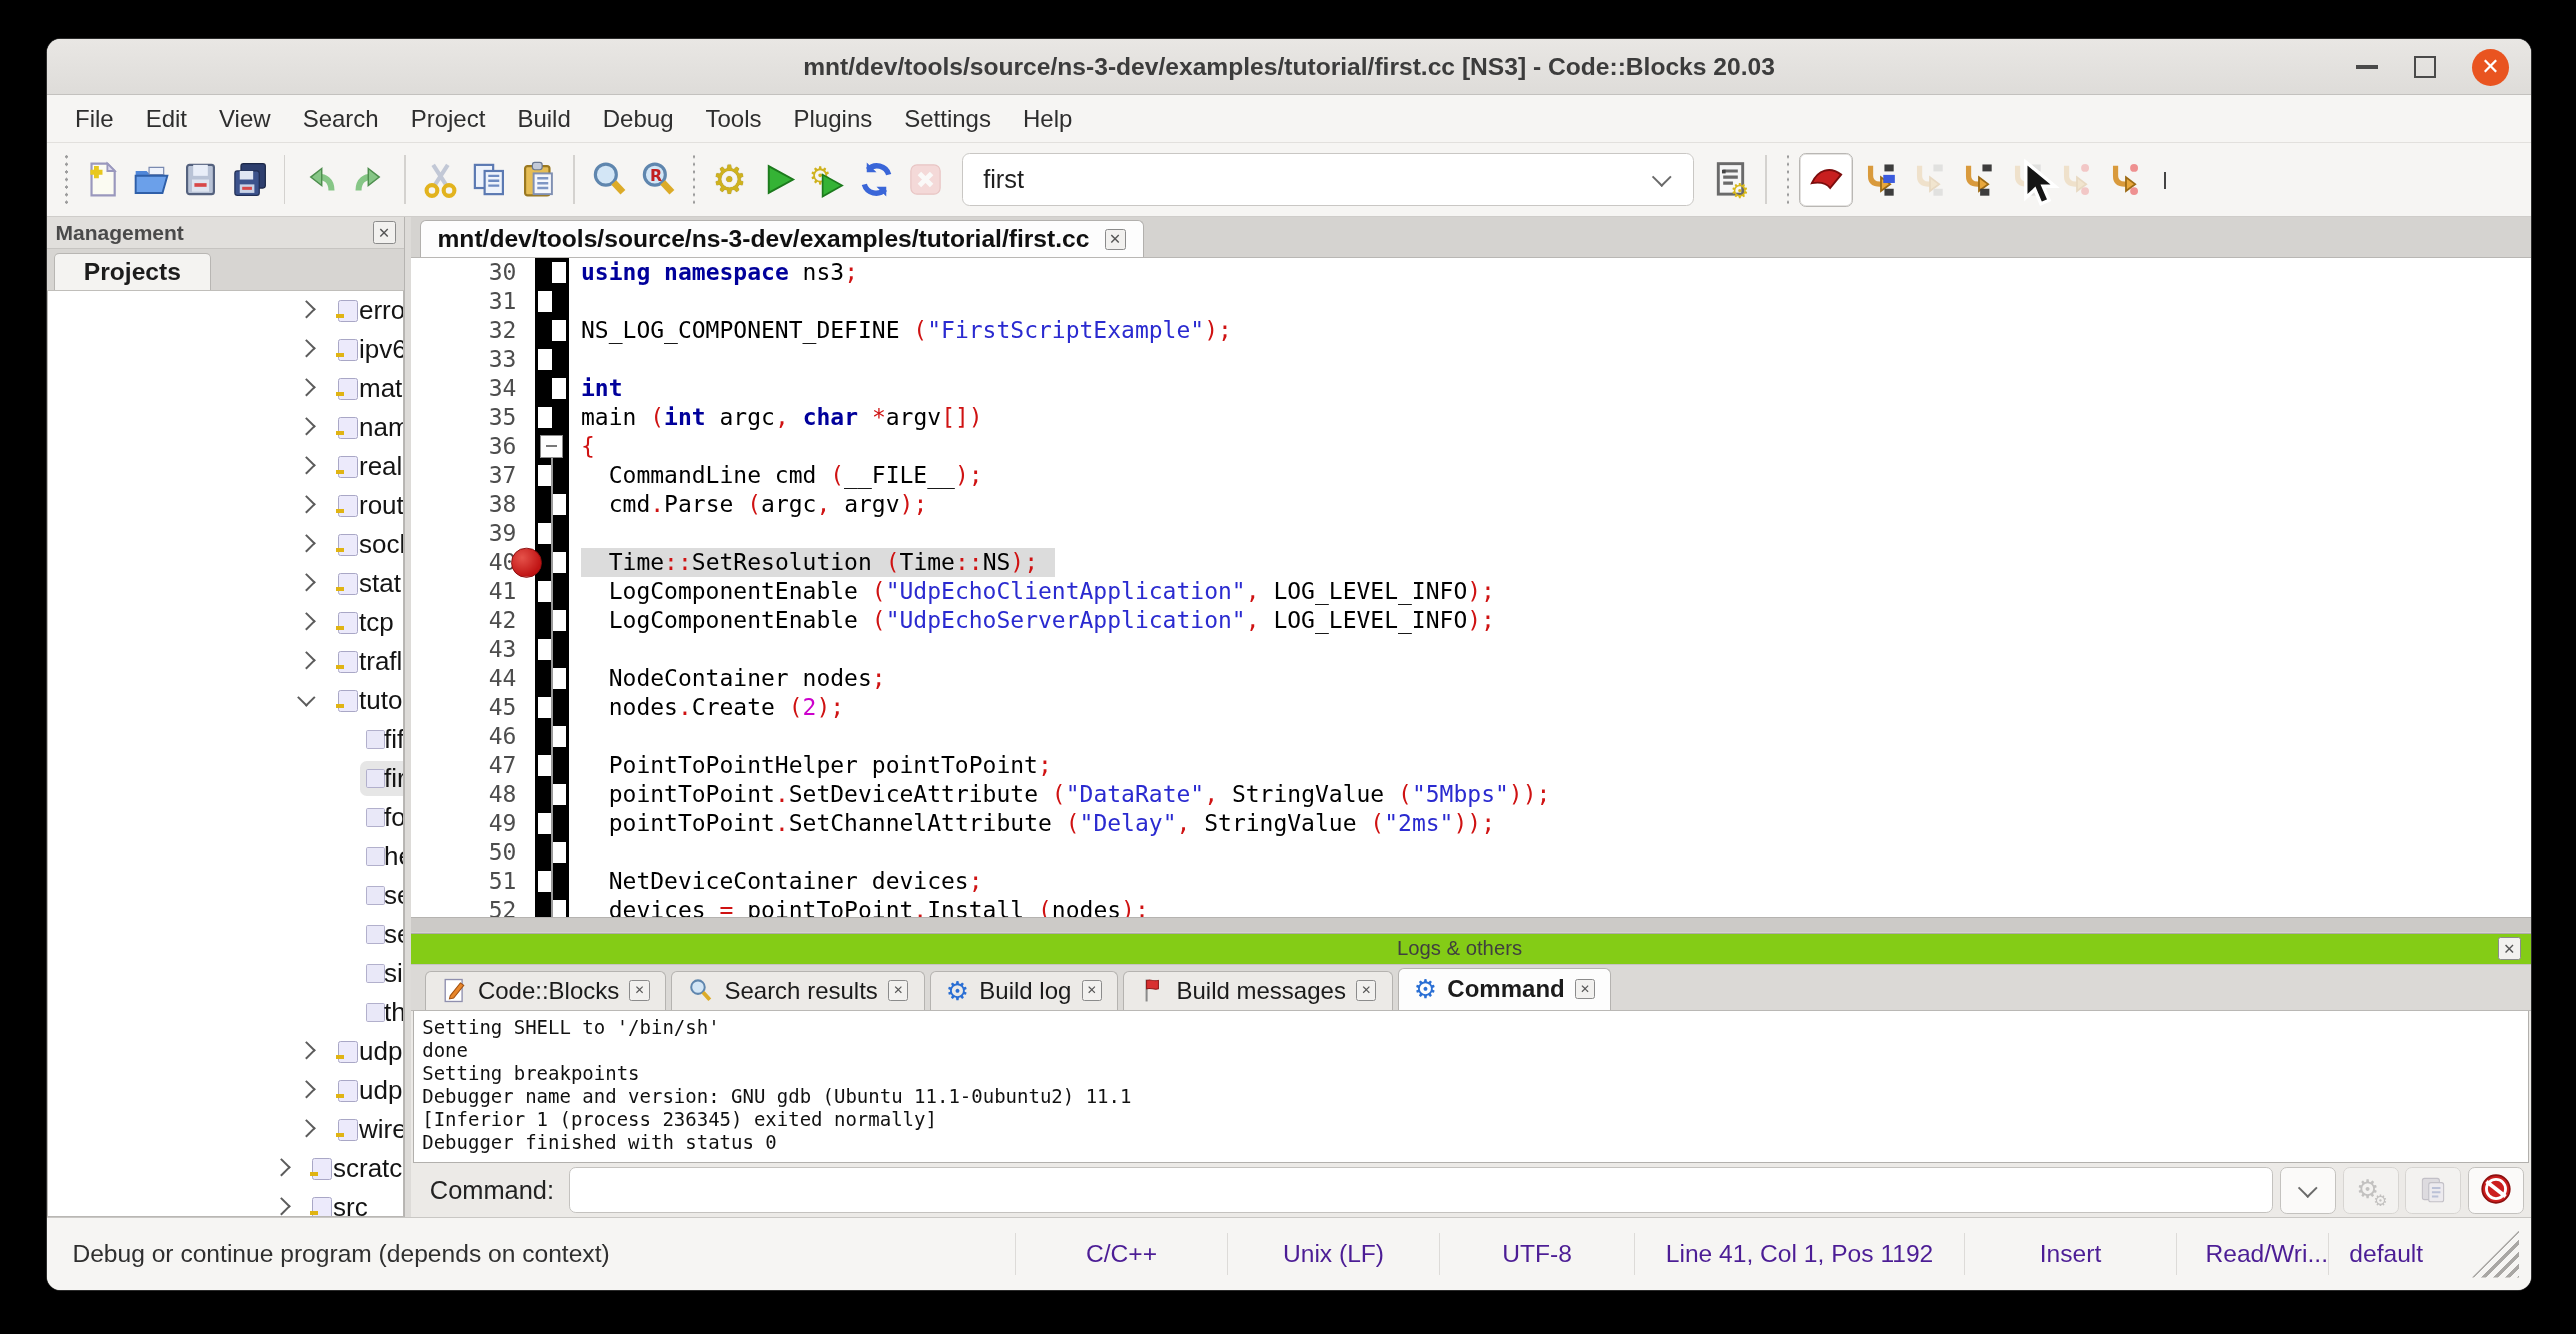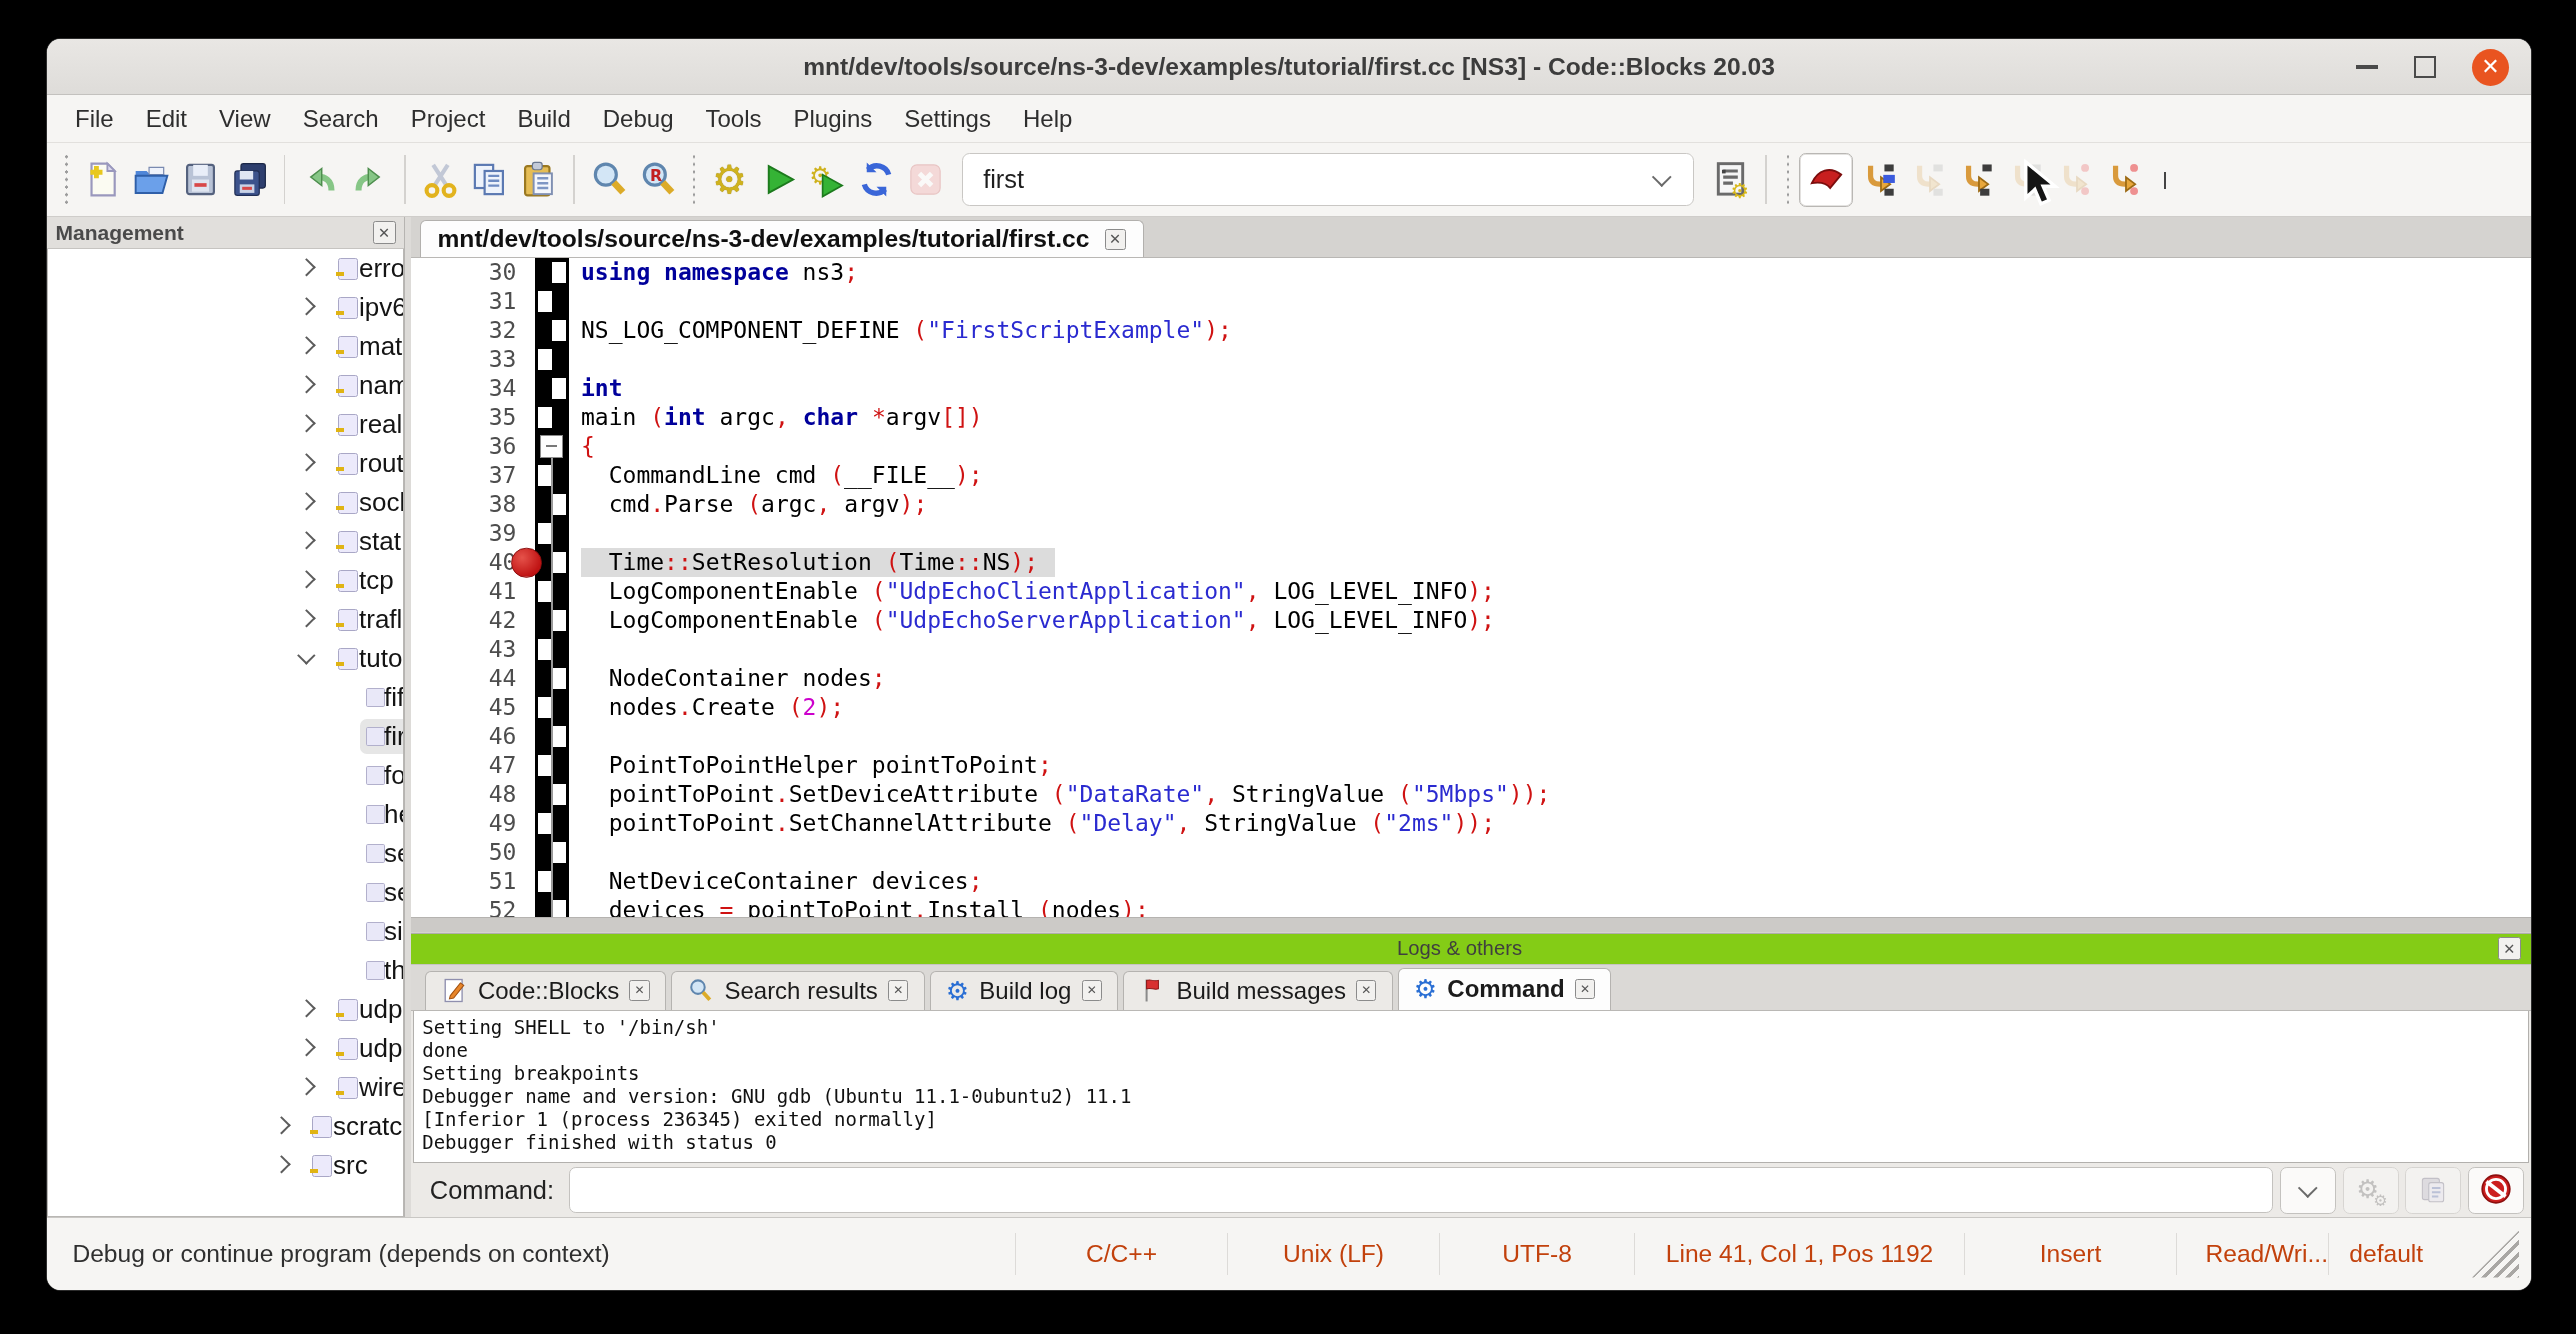--- a/index.html
+++ b/index.html
@@ -98,21 +98,21 @@
   .logs-output { flex:1; background:#fff; border:0.8px solid #b2b0ad; border-top:none; margin:0 1.7px; padding:5.1px 8.5px 0 8.5px; overflow:hidden; font-family:"DejaVu Sans Mono",monospace; font-size:19px; line-height:23px; color:#111; }
   .cmd-row { height:54px; flex:0 0 auto; display:flex; align-items:center; padding:3.4px 6.8px; gap:6.8px; }
   .cmd-label { font-size:25.4px; color:#222; padding:0 8.5px 0 12px; }
   .cmd-input { flex:1; height:46px; background:#fff; border:1.7px solid #c4c2bf; border-radius:6.8px; font-size:24px; padding:0 13.5px; font-family:"Liberation Sans",sans-serif; }
   .cmd-btn { width:56px; height:47px; background:#fbfaf9; border:1.7px solid #c4c2bf; border-radius:6.8px; display:flex; align-items:center; justify-content:center; }
   .cmd-btn.disabled { opacity:.5; }
 
   
   .statusbar { height:73px; flex:0 0 auto; background:#f6f5f3; border-top:0.8px solid #c9c7c4; display:flex; align-items:center; position:relative; }
   .sb-msg { flex:1; font-size:24.6px; color:#2f2f2f; padding-left:25.4px; }
-  .sb-field { font-size:24.6px; color:#c2410c; text-align:center; border-left:0.8px solid #dddbd8; padding:6.8px 0; }
+  .sb-field { font-size:24.6px; color:#4c1d95; text-align:center; border-left:0.8px solid #dddbd8; padding:6.8px 0; }
   .sb-f0{width:212px;} .sb-f1{width:212px;} .sb-f2{width:195px;} .sb-f3{width:330px;} .sb-f4{width:212px;} .sb-f5{width:152px;text-align:right;} .sb-f6{width:144px;text-align:left;padding-left:20.3px;}
   .grip { width:47px; height:47px; margin-right:12px; background:repeating-linear-gradient(135deg,transparent 0 5.1px,#a9a7a4 5.1px 8.5px); clip-path:polygon(100% 0,100% 100%,0 100%); }
 
   
   .cursor { position:absolute; left:2017px; top:158px; z-index:50; pointer-events:none; }
 </style>
 </head>
 <body>
 
 <div class="stage">
@@ -323,20 +323,23 @@
         </div>
         <div class="overflow-chev"><span class="chev-down" style="margin:0;border-color:#444;"></span></div>
       </div>
 
     <div class="content-row">
 
       <div class="mgmt">
         <div class="mgmt-caption">
           <span class="mgmt-caption-label">Management</span>
           <span class="xbox">✕</span>
+        </div>
+        <div class="mgmt-tabstrip">
+          <div class="mgmt-tab">Projects</div>
         </div>
         <div class="tree" id="tree">
             <div class="tree-row">
               <span class="tree-chev closed" style="left: 252px; top: 12px;"></span>
               <span class="tree-ico ico-module" style="left: 290px;"></span>
               <span class="tree-label" style="left: 311px;">erro</span>
             </div>
             <div class="tree-row">
               <span class="tree-chev closed" style="left: 252px; top: 12px;"></span>
               <span class="tree-ico ico-module" style="left: 290px;"></span>

